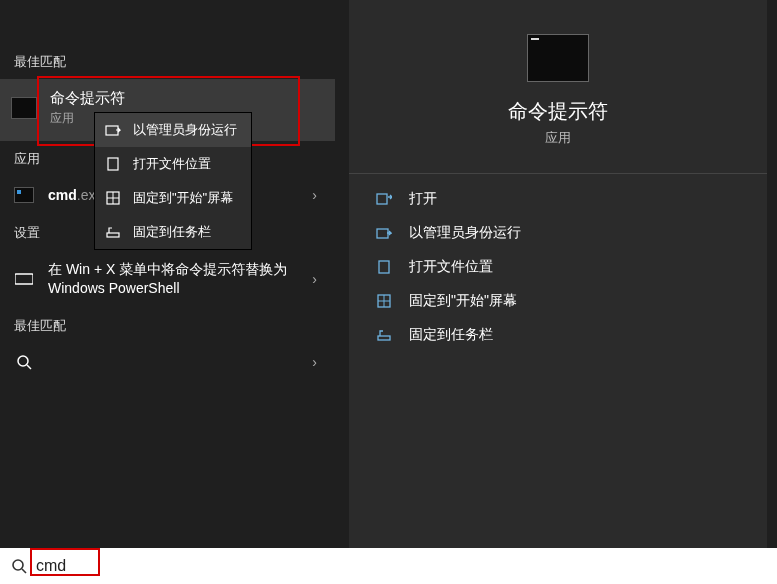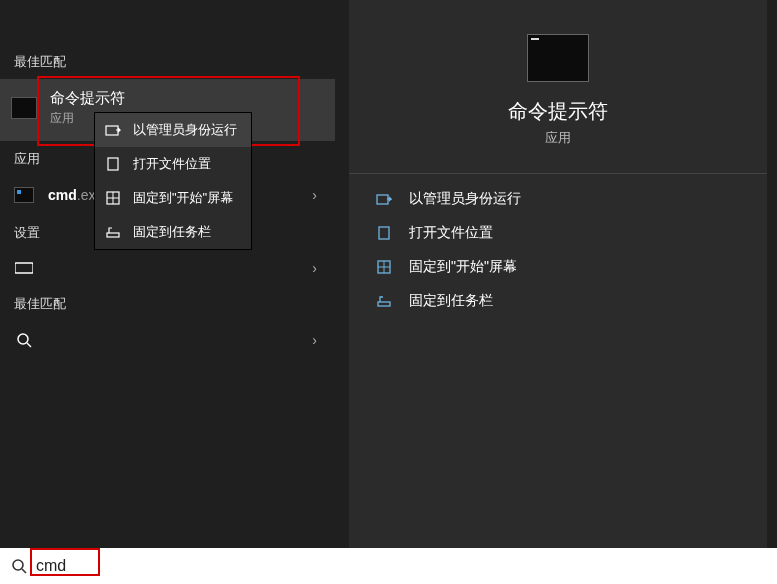--- a/index.html
+++ b/index.html
@@ -233,20 +233,21 @@
     <span class="arrow">›</span>
   </div>
 
   <div class="section-header">设置</div>
   <div class="result-item">
     <span class="result-icon-box setting-icon">
       <svg width="18" height="14" viewBox="0 0 18 14">
           <rect x="0" y="2" width="18" height="10" rx="1" fill="none" stroke="#fff" stroke-width="1.3"></rect>
         </svg>
     </span>
+    <span class="result-text">在 Win + X 菜单中将命令提示符替换为 Windows PowerShell</span>
     <span class="arrow">›</span>
   </div>
 
   <div class="section-header">最佳匹配</div>
   <div class="result-item">
     <span class="result-icon-box">
       <svg width="16" height="16" viewBox="0 0 16 16">
           <circle cx="7" cy="7" r="5" fill="none" stroke="#fff" stroke-width="1.5"></circle>
           <line x1="11" y1="11" x2="15" y2="15" stroke="#fff" stroke-width="1.5"></line>
         </svg>
@@ -295,20 +296,29 @@
 
   <div class="red-box-main"></div>
 </div>
 
 <div class="right-panel">
   <div class="preview-thumb"></div>
   <div class="preview-title">命令提示符</div>
   <div class="preview-sub">应用</div>
   <div class="divider"></div>
 
+  <div class="action-item">
+    <span class="action-icon">
+      <svg width="16" height="14" viewBox="0 0 16 14">
+          <rect x="1" y="2" width="10" height="10" fill="none" stroke="#6fb3e0" stroke-width="1.3"></rect>
+          <path d="M12 5 l4 0 M14 3 l2 2 l-2 2" fill="none" stroke="#6fb3e0" stroke-width="1.3"></path>
+        </svg>
+    </span>
+    <span>打开</span>
+  </div>
   <div class="action-item">
     <span class="action-icon">
       <svg width="16" height="14" viewBox="0 0 16 14">
           <rect x="1" y="3" width="11" height="9" fill="none" stroke="#6fb3e0" stroke-width="1.3"></rect>
           <path d="M11 7 l4 0 l-2 -2 M15 7 l-2 2" fill="none" stroke="#6fb3e0" stroke-width="1.3"></path>
         </svg>
     </span>
     <span>以管理员身份运行</span>
   </div>
   <div class="action-item">

